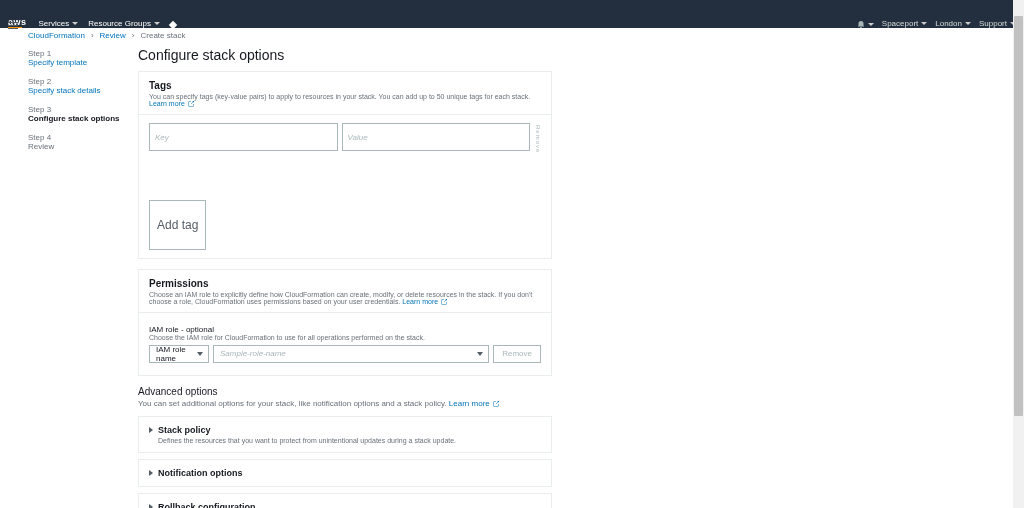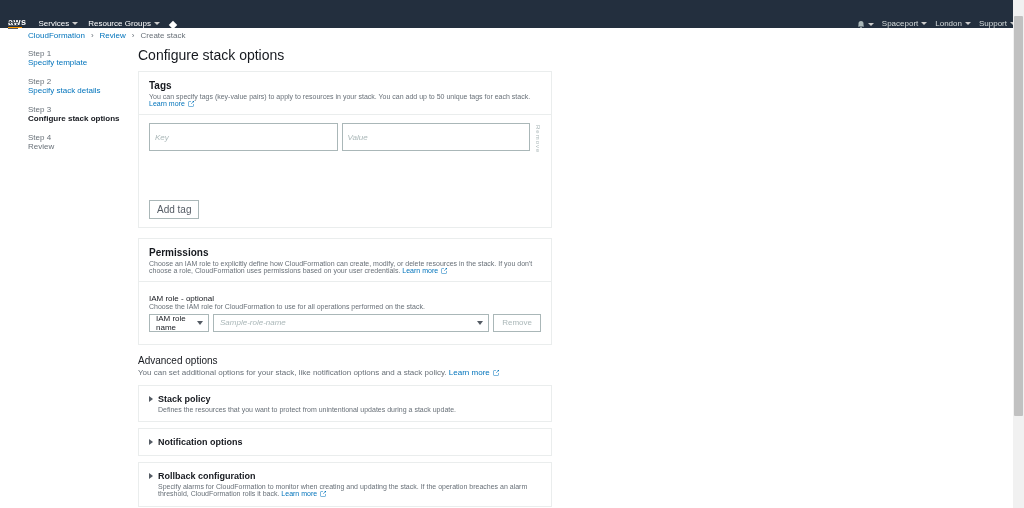--- a/index.html
+++ b/index.html
@@ -44,21 +44,21 @@
   .ext-icon svg { width:8px; height:8px; fill:#0073bb; vertical-align:middle; }
   .panel-body { padding:8px 10px; border-top:1px solid #eaeded; }
   
   .tags-row { display:flex; gap:4px; align-items:flex-start; }
   .text-input { border:1px solid #aab7b8; height:28px; font-size:8px; padding:0 5px; background:#fff; }
   .text-input::placeholder { color:#aab7b8; font-style:italic; }
   .key-input { width:190px; }
   .value-input { width:190px; }
   .remove-col { flex:1; font-size:6px; color:#aab7b8; text-align:center; line-height:7px; writing-mode:vertical-rl; letter-spacing:1px; padding-top:2px; }
   
-  .add-tag-btn { margin-top:46px; border:1px solid #aab7b8; background:#fff; font-size:10px; padding:3px 7px; cursor:pointer; color:#545b64; }
+  .add-tag-btn { margin-top:46px; border:1px solid #aab7b8; background:#fff; font-size:12px; padding:17px 7px; cursor:pointer; color:#545b64; }
   
   .perm-body { padding:12px 10px; border-top:1px solid #eaeded; }
   .field-label { font-size:8px; color:#16191f; }
   .field-desc { font-size:7px; color:#687078; margin-bottom:4px; }
   .iam-row { display:flex; gap:4px; }
   .select-box { border:1px solid #aab7b8; height:18px; font-size:8px; padding:0 18px 0 6px; background:#fff; position:relative; cursor:pointer; display:flex; align-items:center; }
   .select-box .tri { position:absolute; right:5px; top:6px; width:0; height:0; border-left:3px solid transparent; border-right:3px solid transparent; border-top:4px solid #545b64; }
   .iam-name-input { flex:1; font-style:italic; color:#aab7b8; }
   .remove-btn { border:1px solid #aab7b8; background:#fff; padding:0 8px; font-size:8px; color:#aab7b8; cursor:not-allowed; }
   

